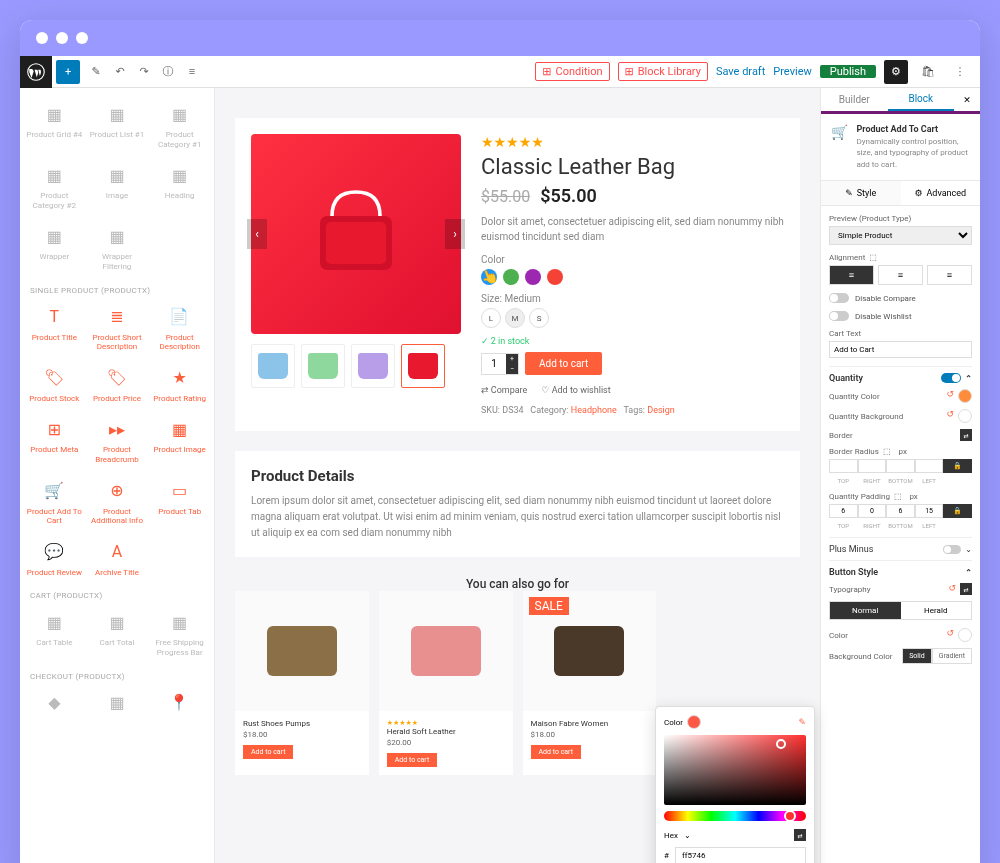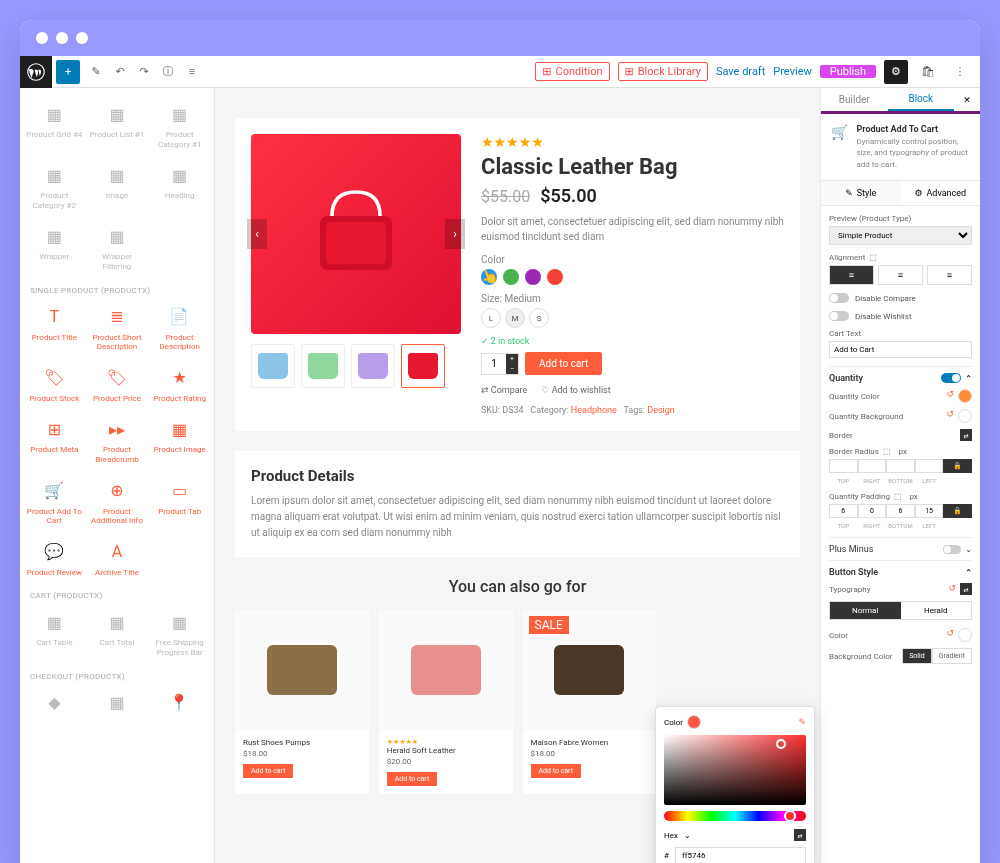--- a/index.html
+++ b/index.html
@@ -8,21 +8,21 @@
 .titlebar{background:#9999ff;height:36px;display:flex;align-items:center;padding:0 16px;gap:8px}
 .dot{width:12px;height:12px;border-radius:50%;background:#fff}
 .topbar{height:32px;background:#fff;border-bottom:1px solid #e0e0e0;display:flex;align-items:center;padding:0 8px;font-size:11px}
 .wp-logo{width:32px;height:32px;background:#1e1e1e;display:flex;align-items:center;justify-content:center;color:#fff;margin-left:-8px;margin-right:4px}
 .wp-logo svg{width:18px;height:18px}
 .tb-btn{width:24px;height:24px;display:flex;align-items:center;justify-content:center;cursor:pointer;color:#666}
 .tb-add{background:#007cba;color:#fff;border-radius:2px;margin-right:4px}
 .tb-right{margin-left:auto;display:flex;align-items:center;gap:8px}
 .tb-link{color:#007cba;cursor:pointer}
 .tb-chip{border:1px solid #ff4d4d;color:#ff4d4d;padding:2px 6px;border-radius:2px;display:flex;align-items:center;gap:4px;cursor:pointer}
-.tb-publish{background:#d946ef;color:#fff;padding:0 10px;border-radius:2px;cursor:pointer}
+.tb-publish{background:#15803d;color:#fff;padding:0 10px;border-radius:2px;cursor:pointer}
 .tb-icon{width:24px;height:24px;background:#1e1e1e;color:#fff;display:flex;align-items:center;justify-content:center;border-radius:2px}
 .main{display:flex;height:795px}
 .leftpanel{width:195px;border-right:1px solid #e8e8e8;overflow-y:auto;padding:8px 4px;font-size:9px;color:#666}
 .block-grid{display:grid;grid-template-columns:repeat(3,1fr);gap:2px}
 .block-item{display:flex;flex-direction:column;align-items:center;padding:6px 2px;text-align:center;cursor:pointer;color:#bbb}
 .block-item.active{color:#ff5e3a}
 .block-icon{width:24px;height:24px;display:flex;align-items:center;justify-content:center;font-size:16px;margin-bottom:4px}
 .block-label{font-size:8px;line-height:1.2}
 .section-header{font-size:8px;color:#aaa;padding:8px 6px 4px;letter-spacing:0.3px}
 .canvas{flex:1;background:#f5f5f7;overflow-y:auto;padding:30px 20px;position:relative}
@@ -31,21 +31,21 @@
 .main-img{height:200px;background:linear-gradient(135deg,#ff3040,#e01030);border-radius:4px;position:relative;display:flex;align-items:center;justify-content:center}
 .nav-arrow{position:absolute;width:20px;height:30px;background:rgba(0,0,0,0.2);color:#fff;display:flex;align-items:center;justify-content:center;cursor:pointer;font-size:12px}
 .nav-left{left:-4px}
 .nav-right{right:-4px}
 .thumbs{display:flex;gap:6px;margin-top:10px}
 .thumb{width:44px;height:44px;border:1px solid #eee;border-radius:2px;display:flex;align-items:center;justify-content:center}
 .thumb.sel{border-color:#ff5e3a}
 .bag-mini{width:30px;height:26px;border-radius:3px 3px 6px 6px}
 .product-info{flex:1;font-size:11px;color:#555}
 .stars{color:#ffa500;font-size:14px;margin-bottom:4px}
-.p-title{font-size:22px;color:#333;font-weight:700;margin-bottom:6px}
+.p-title{font-size:22px;color:#333;font-weight:400;margin-bottom:6px}
 .price-row{display:flex;gap:10px;align-items:baseline;margin-bottom:8px}
 .price-old{color:#aaa;text-decoration:line-through;font-size:16px}
 .price-new{font-size:18px;font-weight:600;color:#222}
 .desc{font-size:10px;line-height:1.5;color:#888;margin-bottom:10px}
 .attr-label{font-size:10px;color:#888;margin-bottom:4px}
 .swatches{display:flex;gap:6px;margin-bottom:8px;align-items:center}
 .swatch{width:16px;height:16px;border-radius:50%;cursor:pointer}
 .size-row{display:flex;gap:4px;margin-bottom:8px}
 .size-btn{width:20px;height:20px;border:1px solid #ddd;border-radius:50%;font-size:8px;display:flex;align-items:center;justify-content:center;cursor:pointer}
 .size-btn.sel{background:#eee}
@@ -55,21 +55,21 @@
 .qty input{width:24px;text-align:center;border:none;font-size:10px}
 .qty-btns{display:flex;flex-direction:column}
 .qty-btns span{width:12px;height:10px;font-size:7px;display:flex;align-items:center;justify-content:center;background:#333;color:#fff;cursor:pointer}
 .add-cart{background:#ff5e3a;color:#fff;border:none;padding:6px 14px;font-size:10px;cursor:pointer;border-radius:2px}
 .actions{display:flex;gap:14px;font-size:9px;color:#666;margin-bottom:10px}
 .meta{font-size:9px;color:#888}
 .meta a{color:#ff5e3a;text-decoration:none}
 .details{background:#fff;padding:16px;margin-bottom:20px}
 .details h3{font-size:15px;margin-bottom:8px;color:#333}
 .details p{font-size:10px;line-height:1.6;color:#888}
-.related h3{text-align:center;font-size:16px;margin-bottom:14px;color:#333;font-weight:500}
+.related h3{text-align:center;font-size:12px;color:#333;font-weight:500}
 .rel-grid{display:grid;grid-template-columns:repeat(4,1fr);gap:10px}
 .rel-card{background:#fff;position:relative}
 .rel-img{height:120px;background:#fafafa;display:flex;align-items:center;justify-content:center;position:relative}
 .badge{position:absolute;top:6px;left:6px;font-size:12px;color:#fff;padding:2px 6px}
 .badge.sale{background:#ff5e3a}
 .badge.oos{background:#666}
 .rel-body{padding:8px;font-size:8px}
 .rel-title{color:#333;margin-bottom:2px}
 .rel-price{color:#666;margin-bottom:6px}
 .rel-btn{background:#ff5e3a;color:#fff;padding:3px 8px;font-size:7px;display:inline-block;cursor:pointer}

